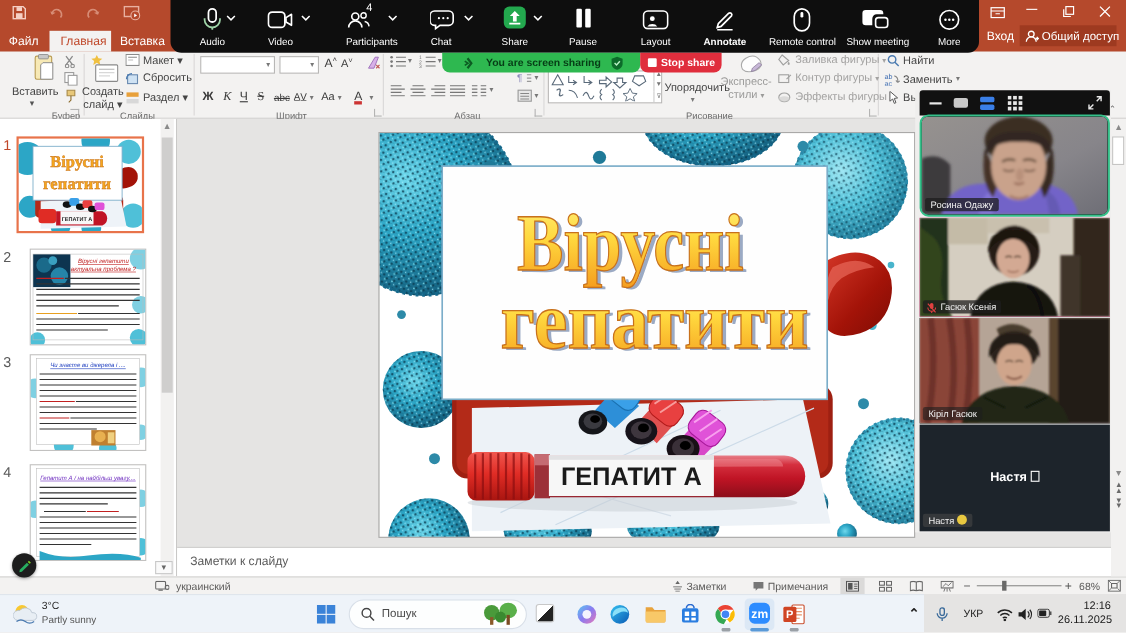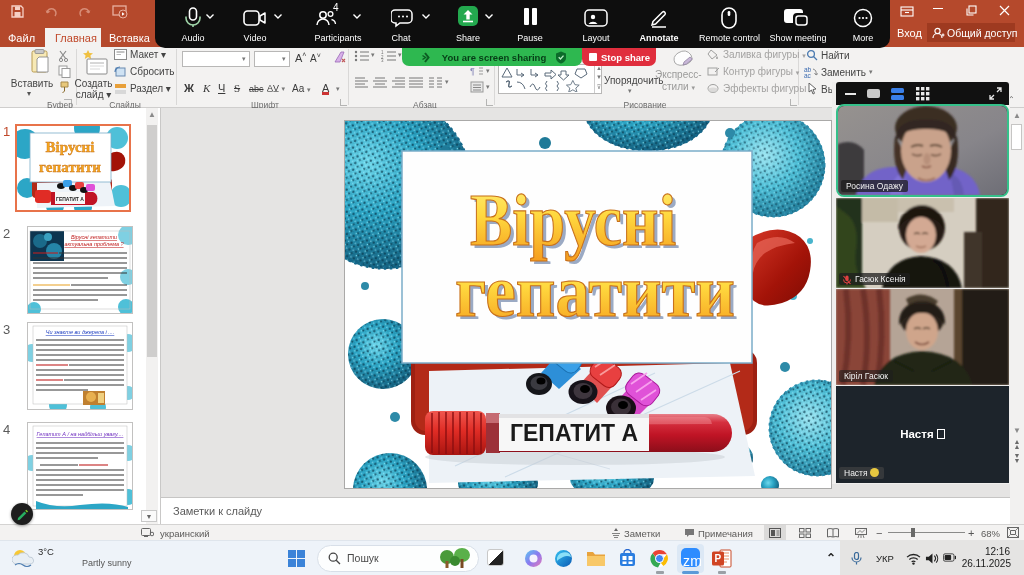--- a/index.html
+++ b/index.html
@@ -639,21 +639,21 @@
   </div>
 
   <div class="abs" id="taskbar" style="left:0;top:540px;width:840px;height:35px;background:#eef3f9;border-top:1px solid #dfe5ec;">
 
     <svg class="abs" style="left:12px;top:7px" width="22" height="20" viewBox="0 0 22 20">
         <circle cx="8" cy="8" r="6" fill="#f8c832"></circle>
         <path d="M4 16 a5 4.5 0 0 1 2-9 a6 5 0 0 1 11 2 a4 3.5 0 0 1 1 7z" fill="#e8eef4" stroke="#b8c4d0" stroke-width=".8"></path>
         <path d="M3 17 q4 -3 8 0 q4 3 8 0" fill="none" stroke="#4a7ab0" stroke-width="1.2"></path>
       </svg>
     <div class="abs" style="left:38px;top:5px;font-size:9.5px;color:#2a2a2a;">3°C</div>
-    <div class="abs" style="left:38px;top:17px;font-size:9px;color:#555;margin-left:44px;">Partly sunny</div>
+    <div class="abs" style="left:38px;top:17px;font-size:9px;color:#555;">Partly sunny</div>
 
     <svg class="abs" style="left:288px;top:9px" width="17" height="17" viewBox="0 0 17 17">
         <g fill="#3b83d8">
           <rect x="0" y="0" width="8" height="8"></rect>
           <rect x="9" y="0" width="8" height="8"></rect>
           <rect x="0" y="9" width="8" height="8"></rect>
           <rect x="9" y="9" width="8" height="8"></rect>
         </g>
       </svg>
 
@@ -715,21 +715,21 @@
         <circle cx="9.5" cy="9.5" r="8.5" fill="#fff"></circle>
         <path d="M9.5 1 a8.5 8.5 0 0 1 7.4 4.3 H9.5 a4.3 4.3 0 0 0 -4 2.8 L2.6 4.2 A8.5 8.5 0 0 1 9.5 1z" fill="#ea4335"></path>
         <path d="M16.9 5.3 a8.5 8.5 0 0 1 -3.5 11.6 L10.7 13.7 a4.3 4.3 0 0 0 2.8 -4.2 0 0 0 0 -.5 -1.4z" fill="#fbbc05"></path>
         <path d="M2.6 4.3 L5.5 8.2 a4.3 4.3 0 0 0 5.2 5.5 l-2.7 4.7 A8.5 8.5 0 0 1 2.6 4.3z" fill="#34a853"></path>
         <circle cx="9.5" cy="9.5" r="4" fill="#4285f4" stroke="#fff" stroke-width="1"></circle>
       </svg>
     <div class="abs" style="left:656px;top:30px;width:8px;height:2.5px;background:#9aa0a6;border-radius:1px;"></div>
 
     <div class="abs" style="left:677px;top:3px;width:27px;height:29px;background:#dce8f5;border-radius:4px;"></div>
     <div class="abs" style="left:681px;top:7px;width:19px;height:19px;border-radius:5px;background:#2d8cff;"></div>
-    <div class="abs" style="left:683px;top:12px;color:#fff;font-size:14px;font-weight:normal;letter-spacing:.2px;">zm</div>
+    <div class="abs" style="left:683px;top:12px;color:#fff;font-size:11px;font-weight:bold;letter-spacing:.2px;">zm</div>
     <div class="abs" style="left:682px;top:30px;width:17px;height:3px;background:#5a9ad8;border-radius:1.5px;"></div>
 
     <svg class="abs" style="left:712px;top:8px" width="20" height="19" viewBox="0 0 20 19">
         <rect x="8" y="1" width="11" height="17" rx="1" fill="#fff" stroke="#c84a28" stroke-width="1"></rect>
         <path d="M10 4 h7 M10 7 h7 M10 10 h7 M10 13 h5" stroke="#e8936a" stroke-width="1"></path>
         <rect x="0" y="2.5" width="12" height="14" rx="1.5" fill="#d04423"></rect>
         <text x="2.5" y="13" font-size="10" font-weight="bold" fill="#fff" font-family="Liberation Sans">P</text>
       </svg>
     <div class="abs" style="left:718px;top:30px;width:8px;height:2.5px;background:#9aa0a6;border-radius:1px;"></div>
 

